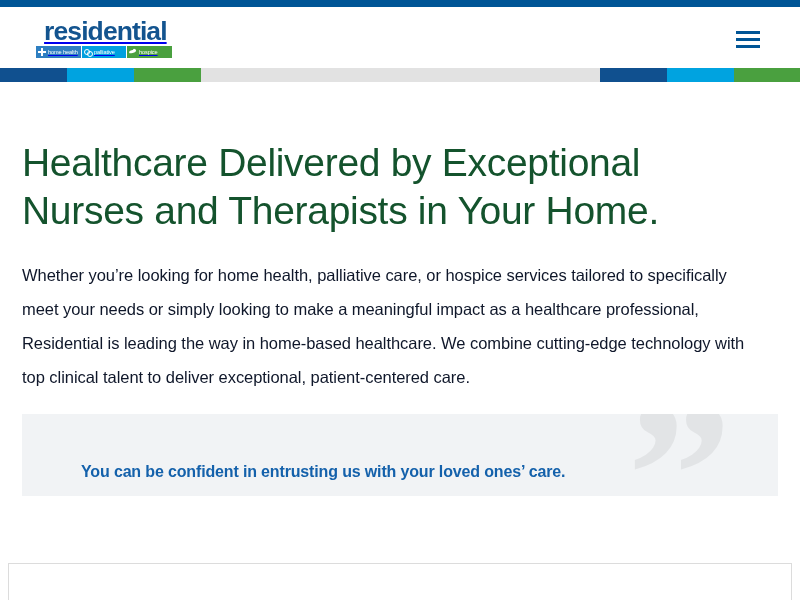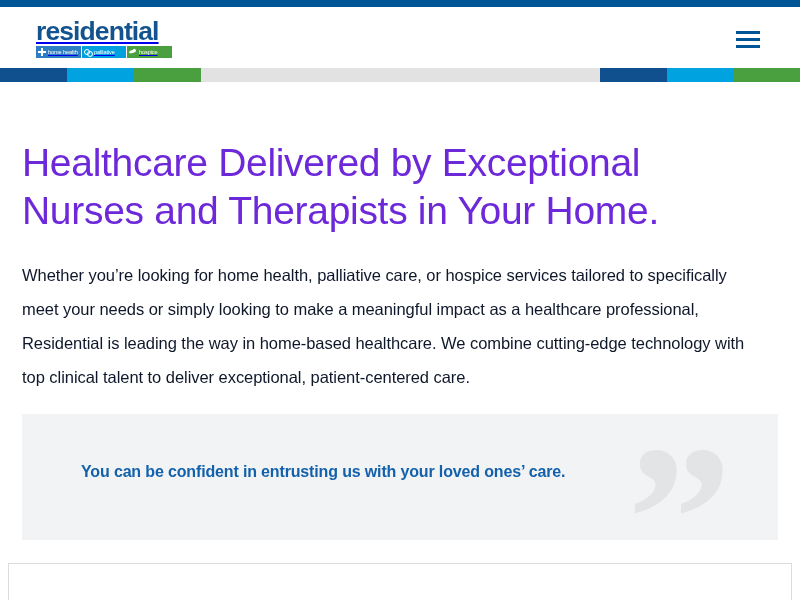--- a/index.html
+++ b/index.html
@@ -29,20 +29,21 @@
     width: 800px;
     height: 61px;
     background: #ffffff;
   }
 
   .logo-wrap {
     position: absolute;
     left: 36px;
     top: 11px;
     width: 136px;
+    text-align: center;
   }
 
   .logo-word {
     font-family: "Liberation Sans", sans-serif;
     font-size: 26px;
     font-weight: bold;
     letter-spacing: -0.9px;
     color: #13548f;
     line-height: 26px;
     display: block;
@@ -177,42 +178,42 @@
   }
 
   .headline {
     position: absolute;
     left: 22px;
     top: 57px;
     width: 750px;
     font-size: 39px;
     line-height: 48px;
     font-weight: normal;
-    color: #6d28d9;
+    color: #14532d;
     letter-spacing: -0.3px;
   }
 
   .lede {
     position: absolute;
     left: 22px;
     top: 176px;
     width: 742px;
     font-size: 16.5px;
     line-height: 34px;
     color: #0f172a;
     letter-spacing: -0.05px;
   }
 
   
   .quote-block {
     position: absolute;
     left: 22px;
     top: 332px;
     width: 756px;
-    height: 126px;
+    height: 82px;
     background: #f1f3f5;
     overflow: hidden;
   }
 
   .quote-text {
     position: absolute;
     left: 59px;
     top: 49px;
     width: 660px;
     font-size: 16px;

